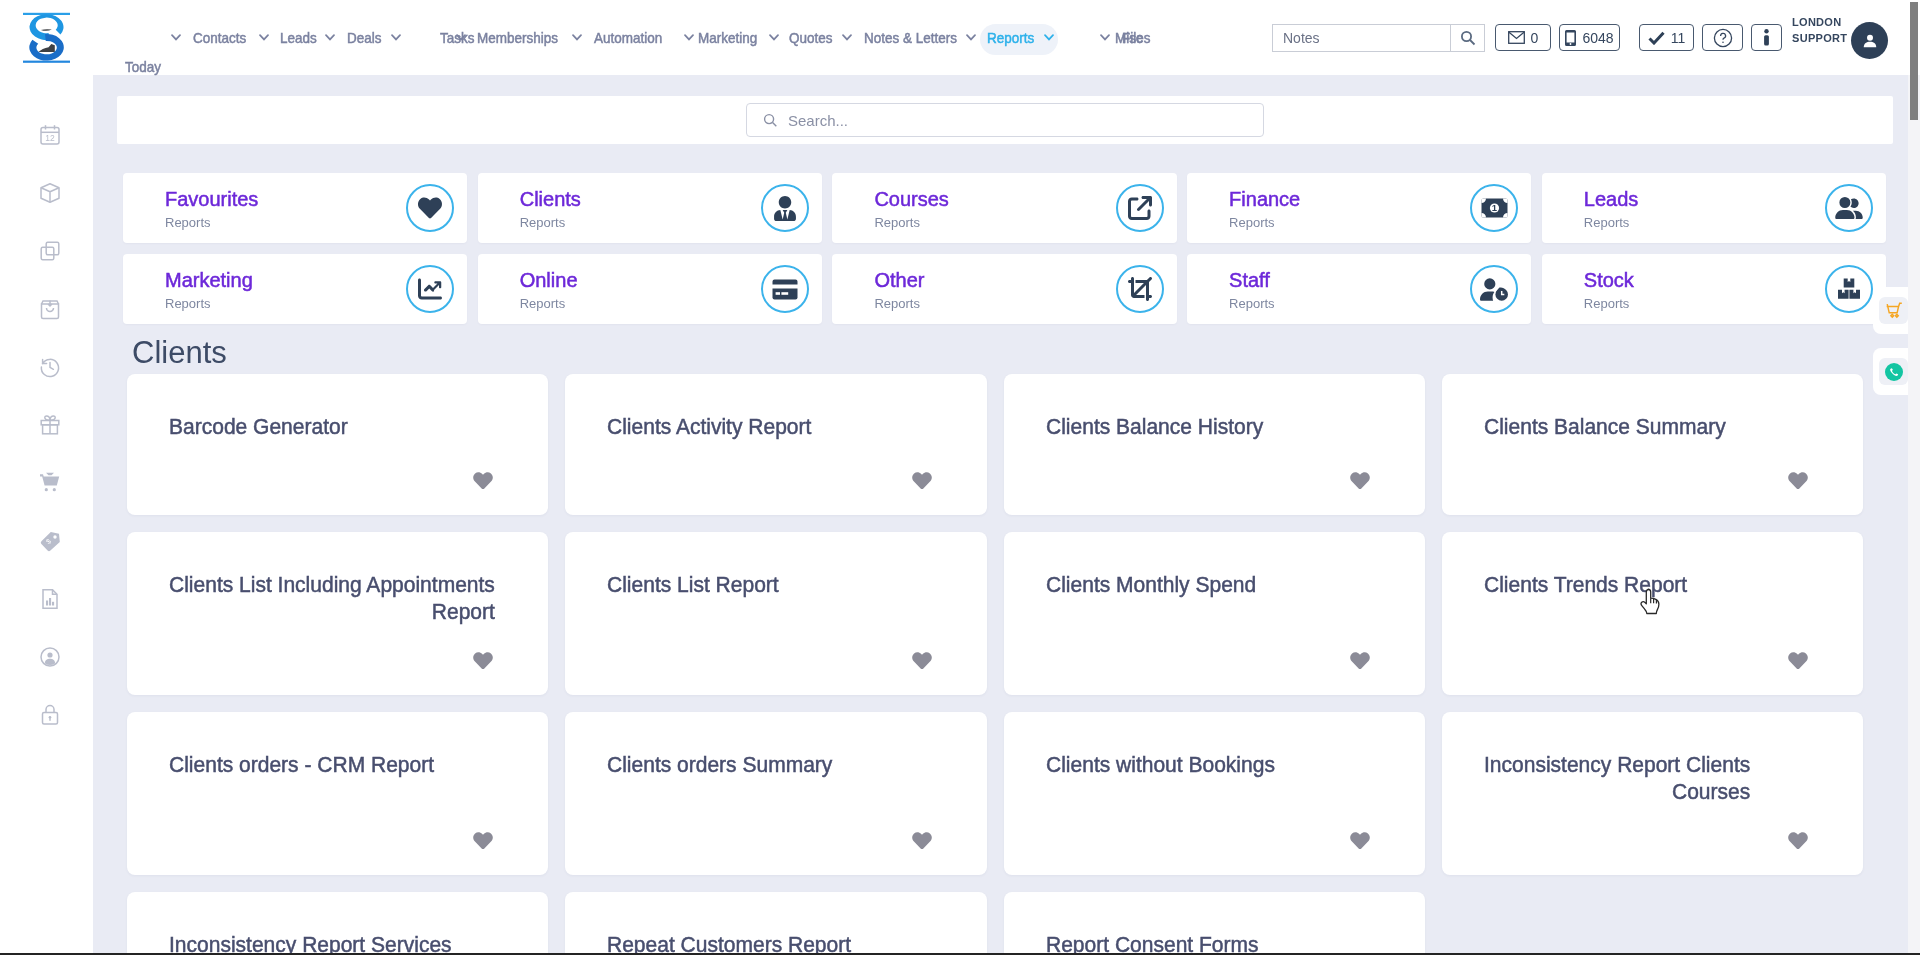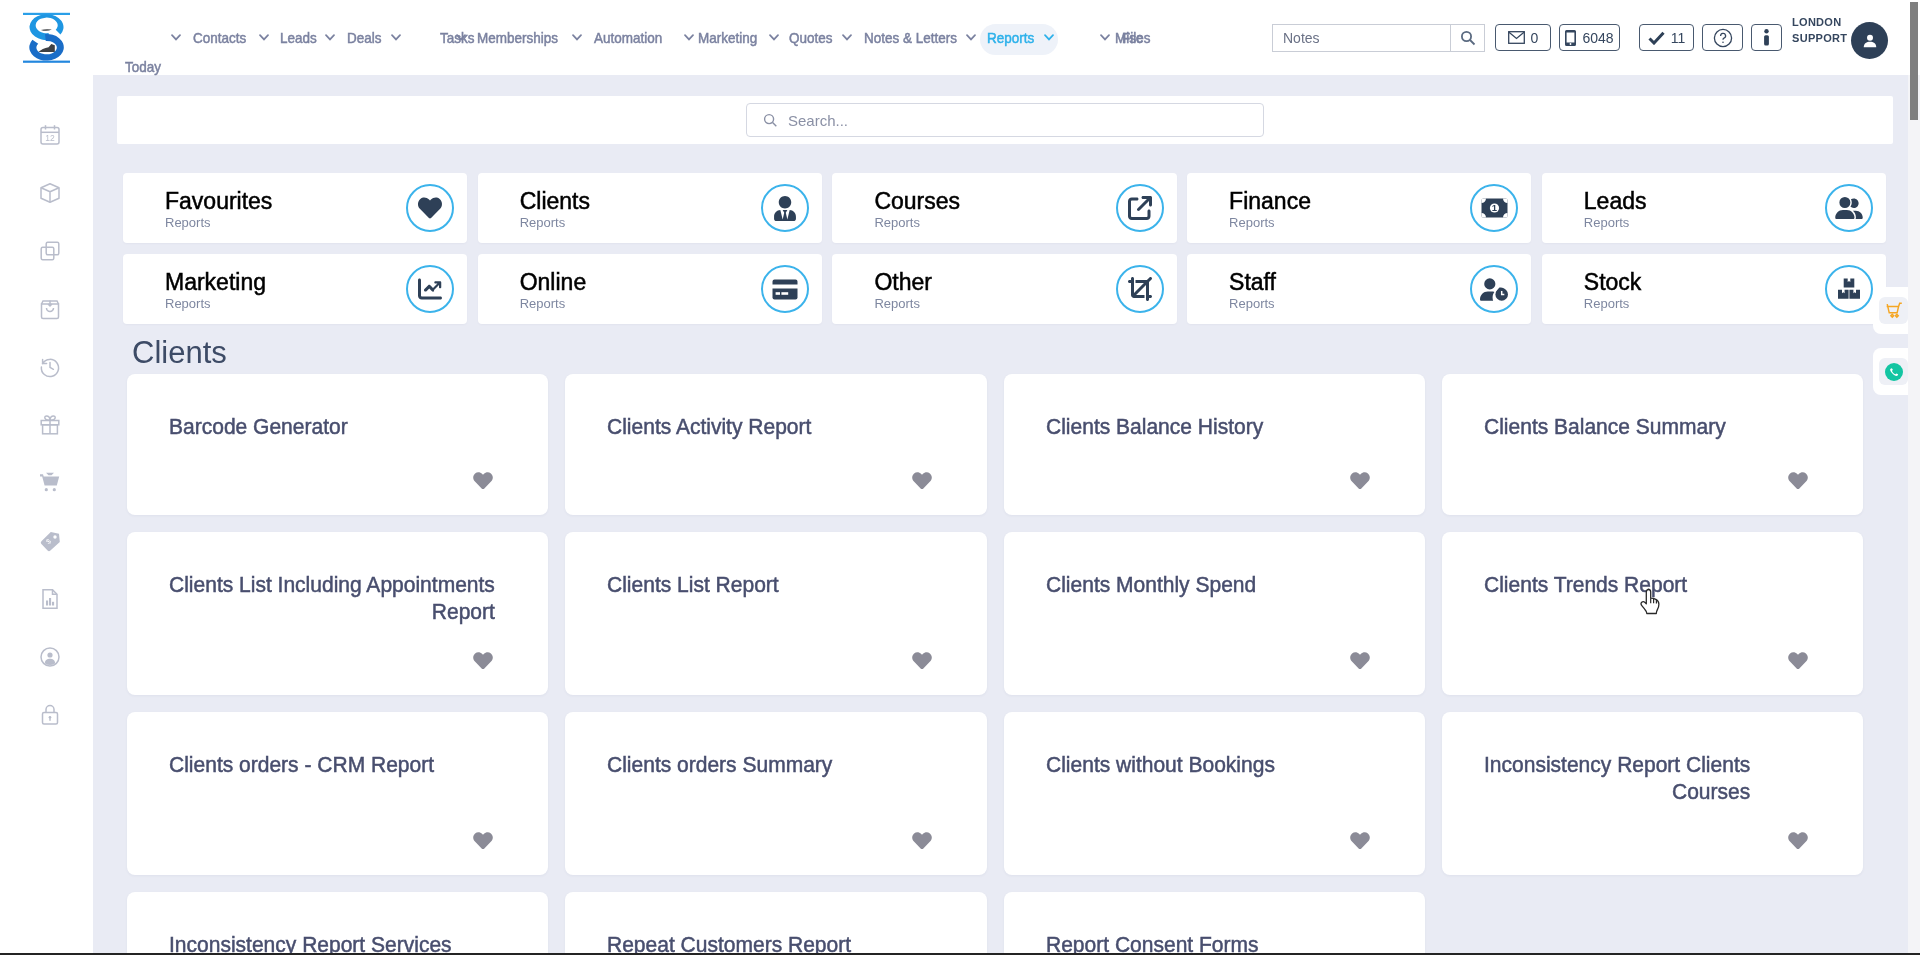--- a/index.html
+++ b/index.html
@@ -31,21 +31,21 @@
 
 .content { position:absolute; top:75px; left:93px; width:1815px; height:880px; background:#e9ebf4; overflow:hidden; }
 .band { position:absolute; left:24px; top:21px; width:1776px; height:48px; background:#fff; border-radius:2px; }
 .sbox { position:absolute; left:629px; top:7px; width:518px; height:34px; background:#fff; border:1px solid #d5d8e2; border-radius:4px; display:flex; align-items:center; }
 .sbox svg { margin:0 10px 0 16px; }
 .sbox span { font-size:15px; color:#8a90a5; }
 
 
 .catgrid { position:absolute; left:30px; top:98px; width:1763px; display:grid; grid-template-columns:repeat(5,1fr); grid-auto-rows:70px; gap:11px 10.5px; }
 .cat { background:#fff; border-radius:4px; position:relative; box-shadow:0 1px 2px rgba(40,50,90,.04); }
-.cat .t { position:absolute; left:42px; top:15px; font-size:23px; font-weight:400; -webkit-text-stroke:.5px currentColor; color:#000000; }
+.cat .t { position:absolute; left:42px; top:15px; font-size:20px; font-weight:400; -webkit-text-stroke:.5px currentColor; color:#6d28d9; }
 .cat .s { position:absolute; left:42px; top:42px; font-size:13px; color:#7e87a0; }
 .cat .circ { position:absolute; right:13px; top:11px; width:48px; height:48px; border:2px solid #3bb3eb; border-radius:50%; display:flex; align-items:center; justify-content:center; }
 
 
 .h2 { position:absolute; left:39px; top:260px; font-size:31px; font-weight:400; color:#3d4b66; }
 
 
 .repgrid { position:absolute; left:34px; top:299px; width:1736px; display:grid; grid-template-columns:repeat(4,1fr); grid-template-rows:141px 163px 163px 140px; gap:17px 17px; }
 .rep { background:#fff; border-radius:8px; position:relative; box-shadow:0 1px 3px rgba(40,50,90,.05);text-align:right; }
 .rep .t { position:absolute; left:42px; top:40px; font-size:22px; font-weight:400; -webkit-text-stroke:.5px currentColor; color:#484e6e; line-height:26.5px; white-space:nowrap; transform:scaleX(.955); transform-origin:0 0; }

